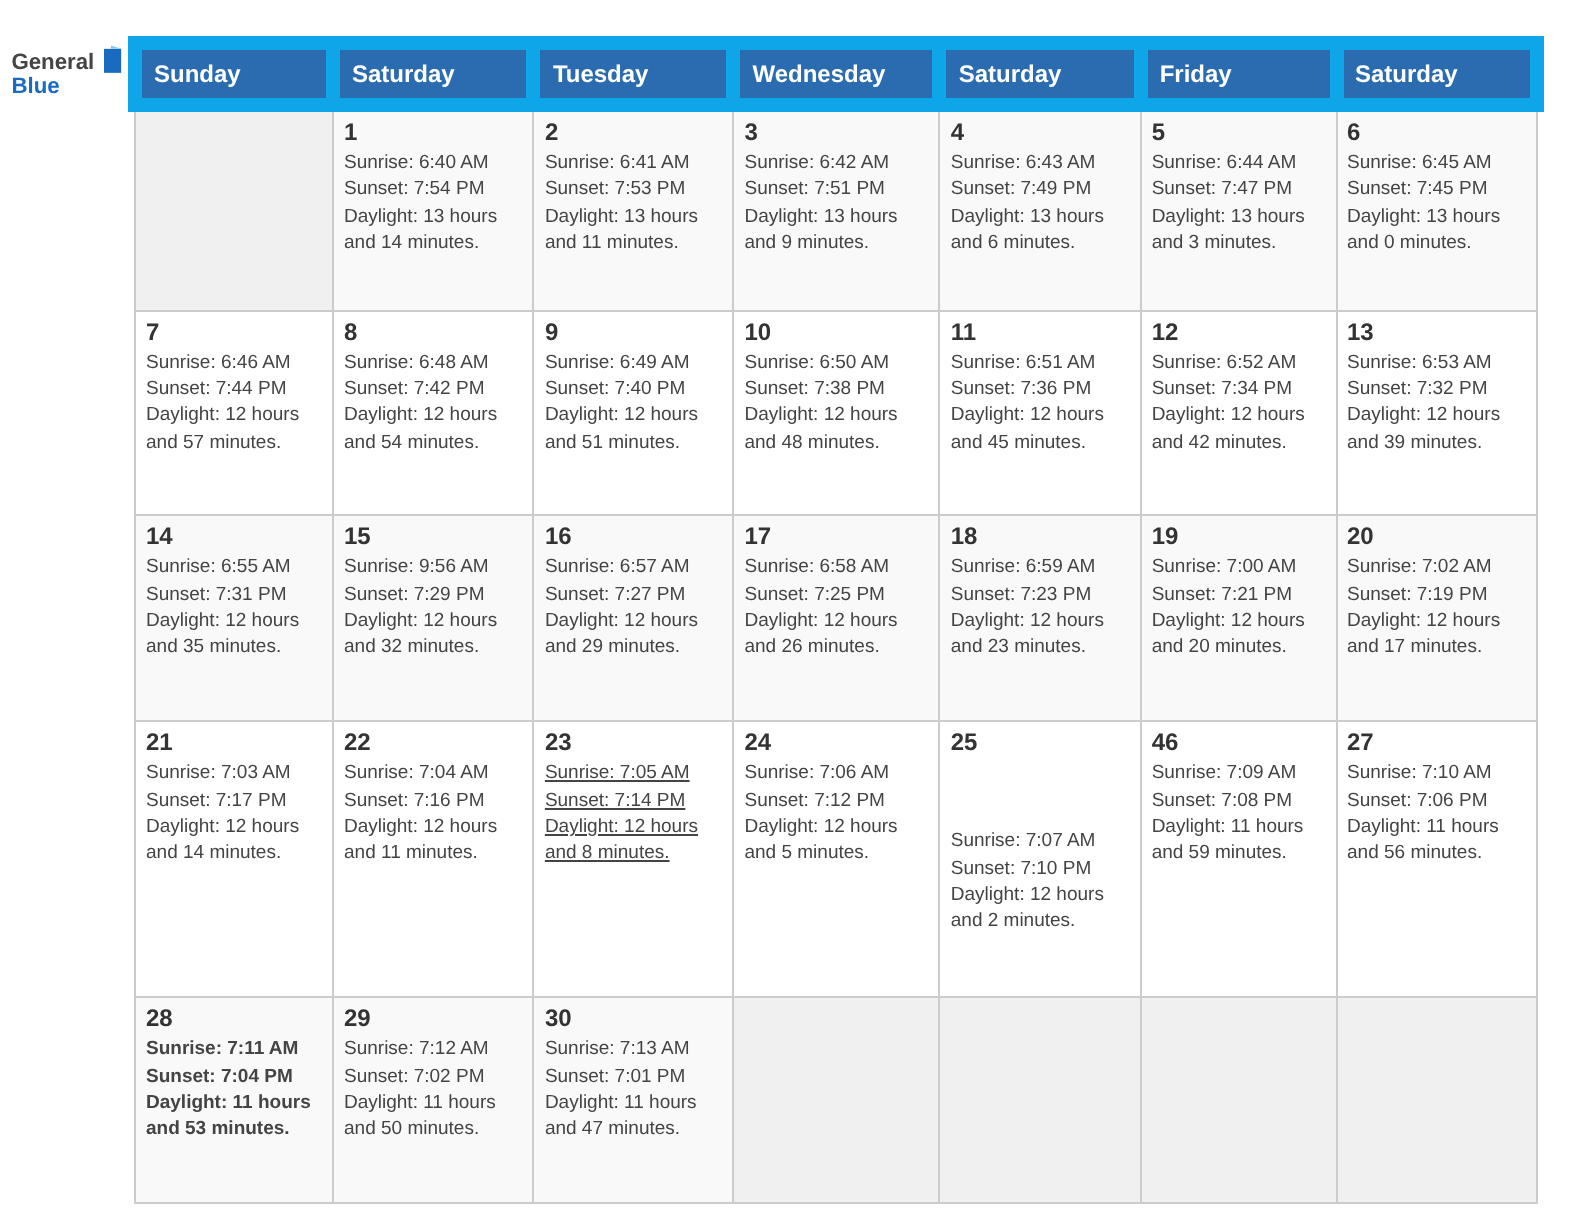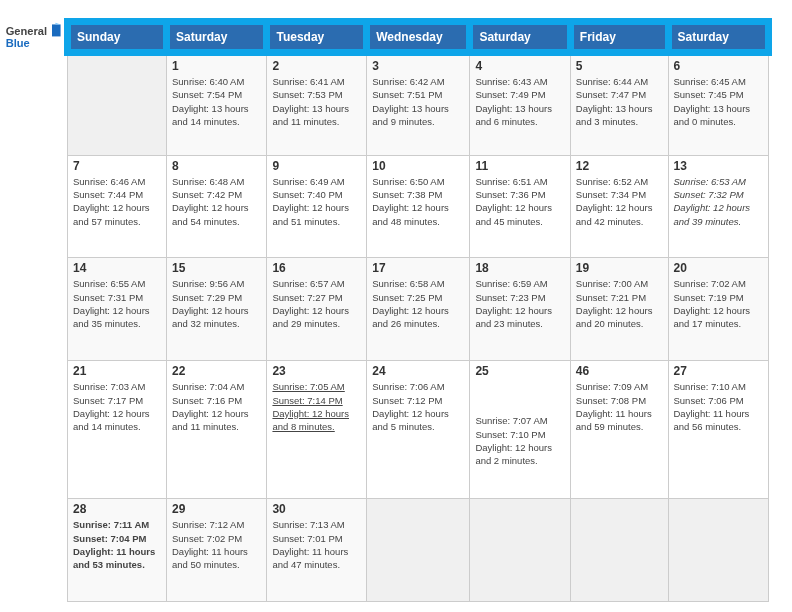--- a/index.html
+++ b/index.html
@@ -198,21 +198,21 @@
           </td>
           <td>
             <div class="day-number">12</div>
             <div class="day-info" style="white-space: pre-line;">Sunrise: 6:52 AM
 Sunset: 7:34 PM
 Daylight: 12 hours
 and 42 minutes.</div>
           </td>
           <td>
             <div class="day-number">13</div>
-            <div class="day-info" style="white-space: pre-line; font-style: italic;">Sunrise: 6:53 AM
+            <div class="day-info" style="white-space: pre-line;">Sunrise: 6:53 AM
 Sunset: 7:32 PM
 Daylight: 12 hours
 and 39 minutes.</div>
           </td>
         </tr>
         <tr>
           <td>
             <div class="day-number">14</div>
             <div class="day-info" style="white-space: pre-line;">Sunrise: 6:55 AM
 Sunset: 7:31 PM

